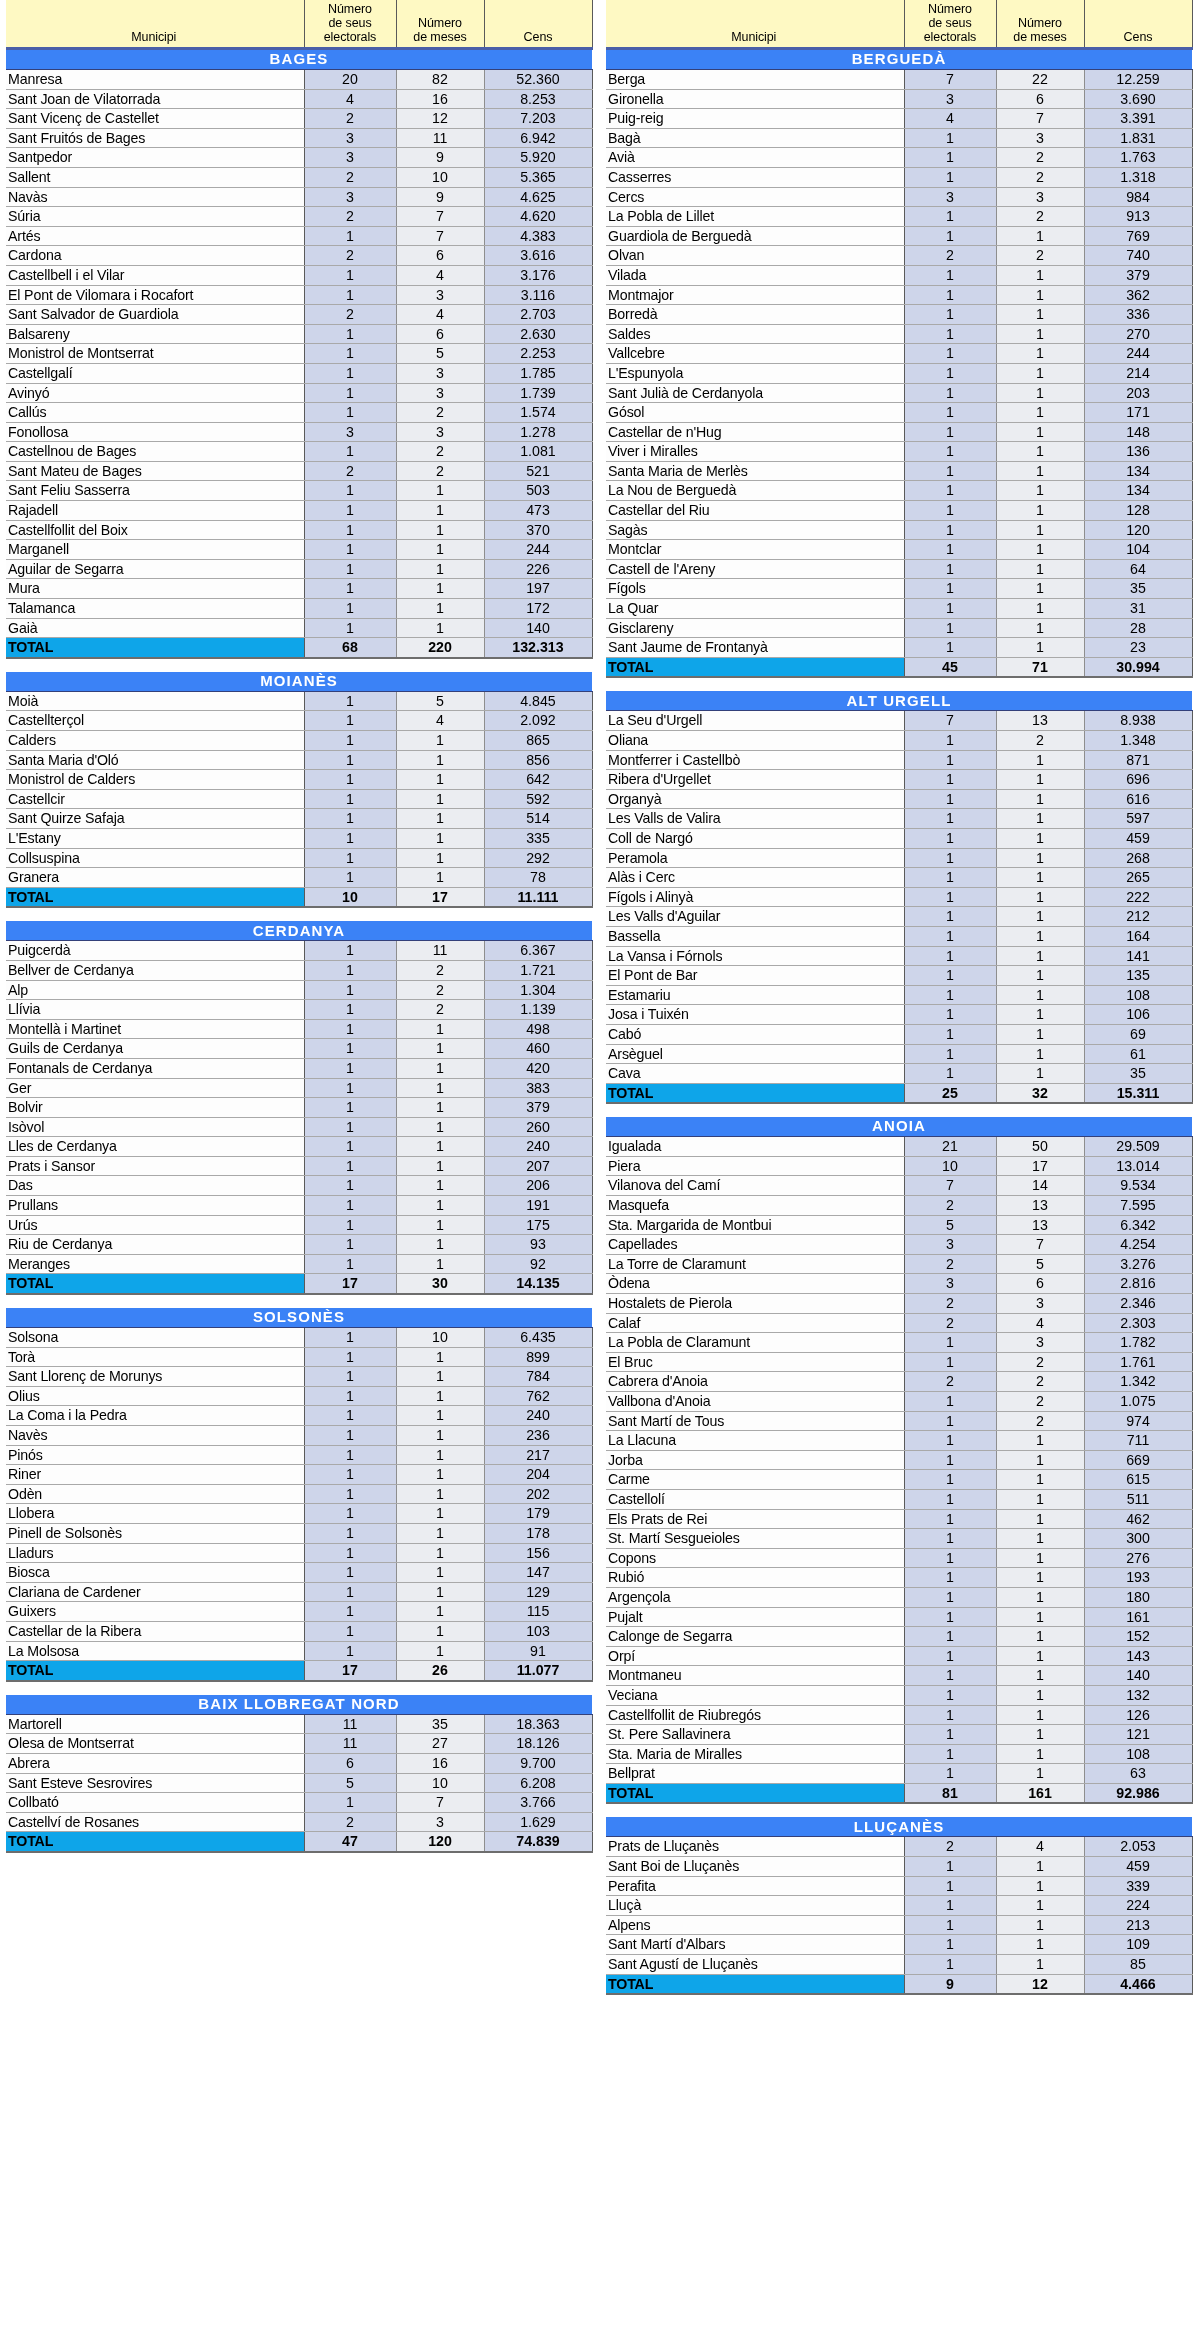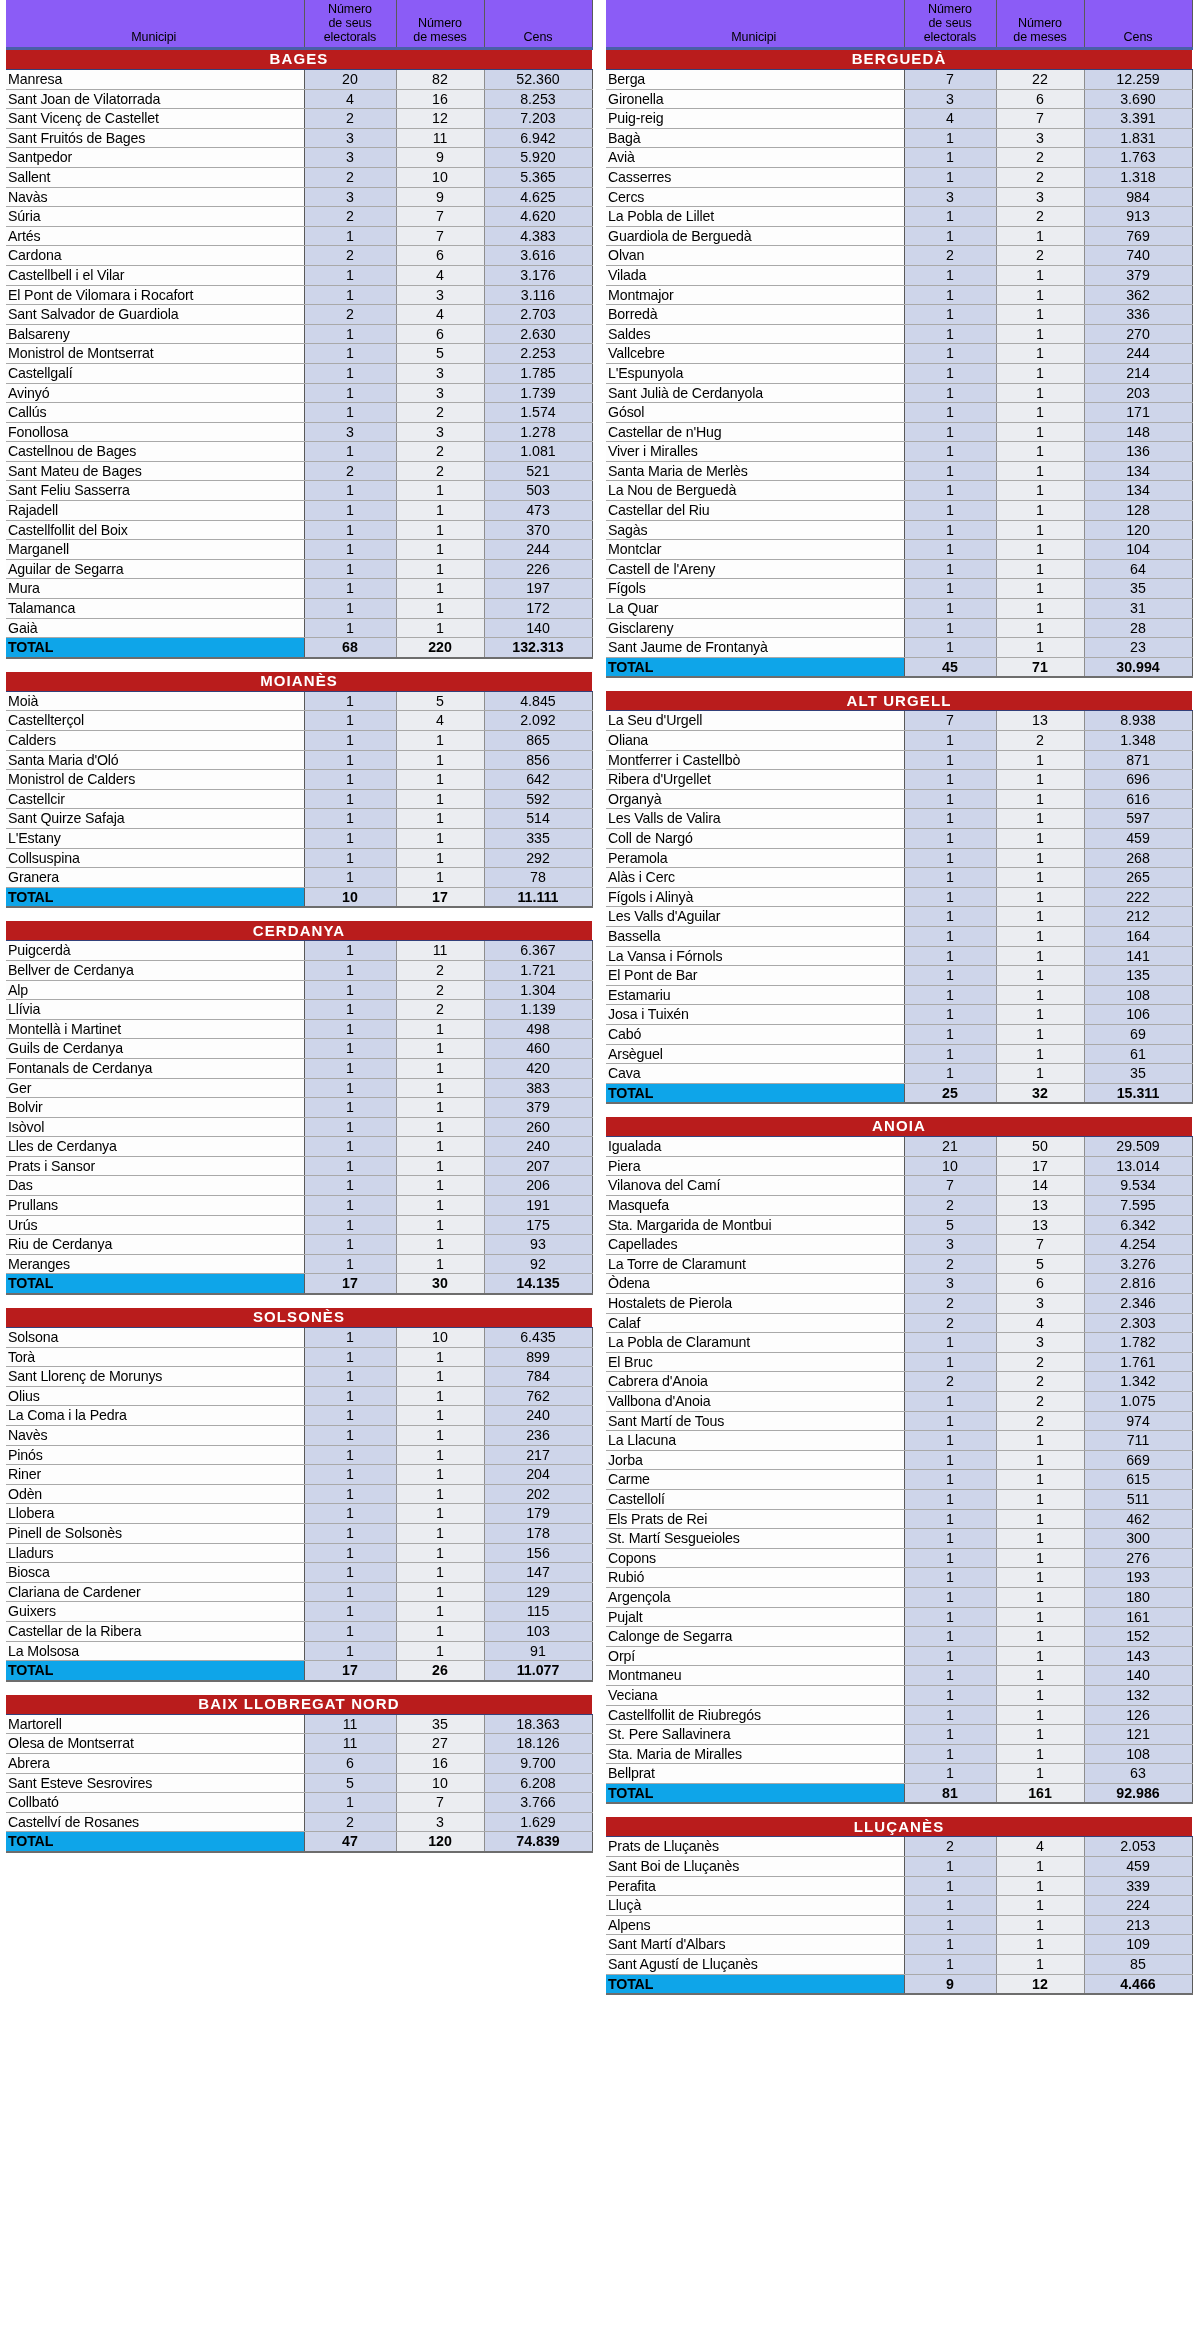--- a/index.html
+++ b/index.html
@@ -29,40 +29,40 @@
   table.tbl col.c-mesos{width:88px;}
   table.tbl col.c-cens{width:108px;}
 
   
   thead th{
     font-size:12.5px;
     font-weight:400;
     line-height:1.12;
     vertical-align:bottom;
     padding:2px 4px 3px 4px;
-    background:#8b5cf6;
+    background:#fef9c3;
     border-bottom:3px solid #4a5fa8;
     text-align:center;
     letter-spacing:-0.1px;
   }
   thead th.h-name{
     text-align:center;
     padding-left:2px;
     border-right:1px solid #5a5a5a;
   }
   thead th.h-num{
     border-right:1px solid #5a5a5a;
   }
   thead th.h-last{
     border-right:1px solid #5a5a5a;
   }
 
   
   tr.band td{
-    background:#b91c1c;
+    background:#3b82f6;
     color:#ffffff;
     font-weight:bold;
     font-size:15px;
     letter-spacing:1.1px;
     text-align:center;
     height:19px;
     padding:0;
     border:0;
     border-bottom:1px solid #33407a;
   }

